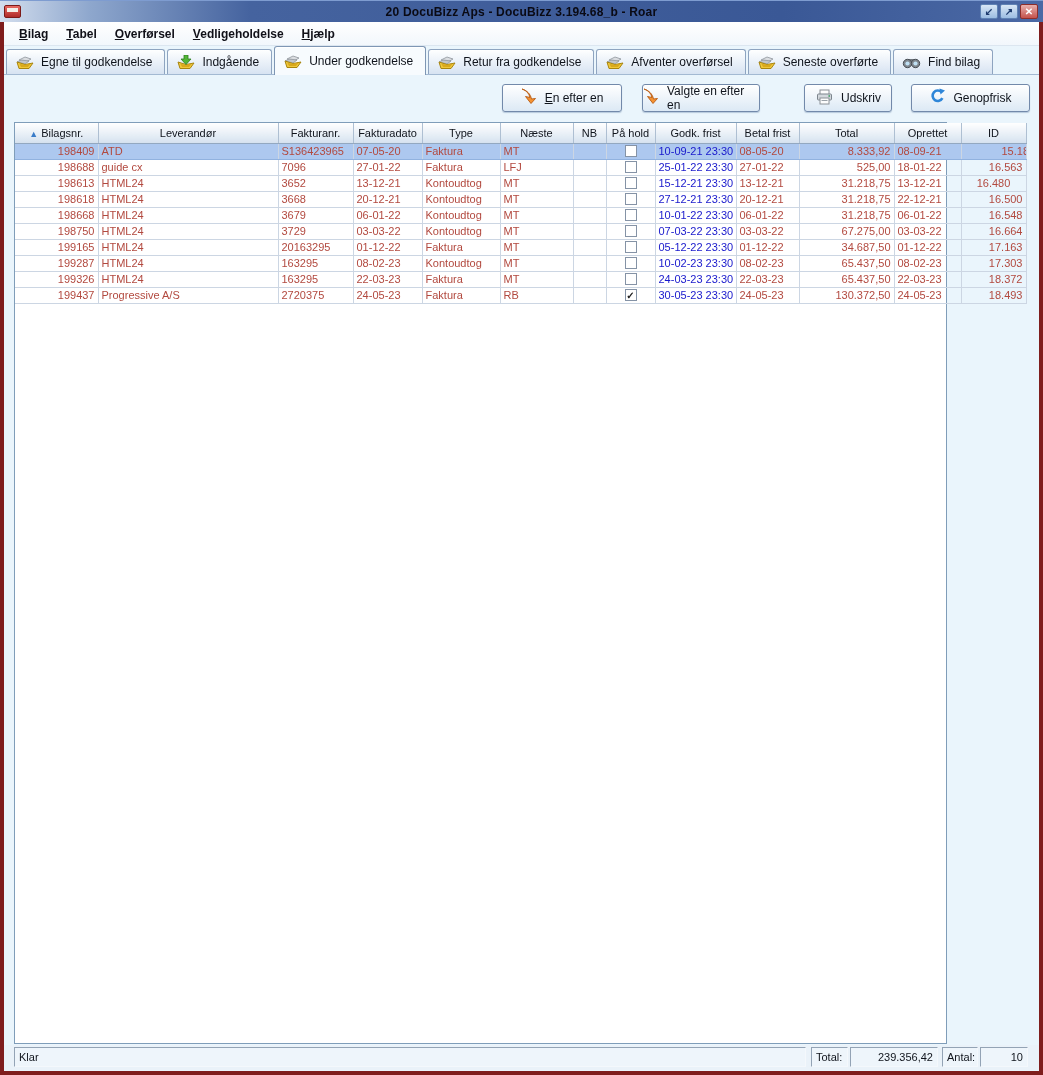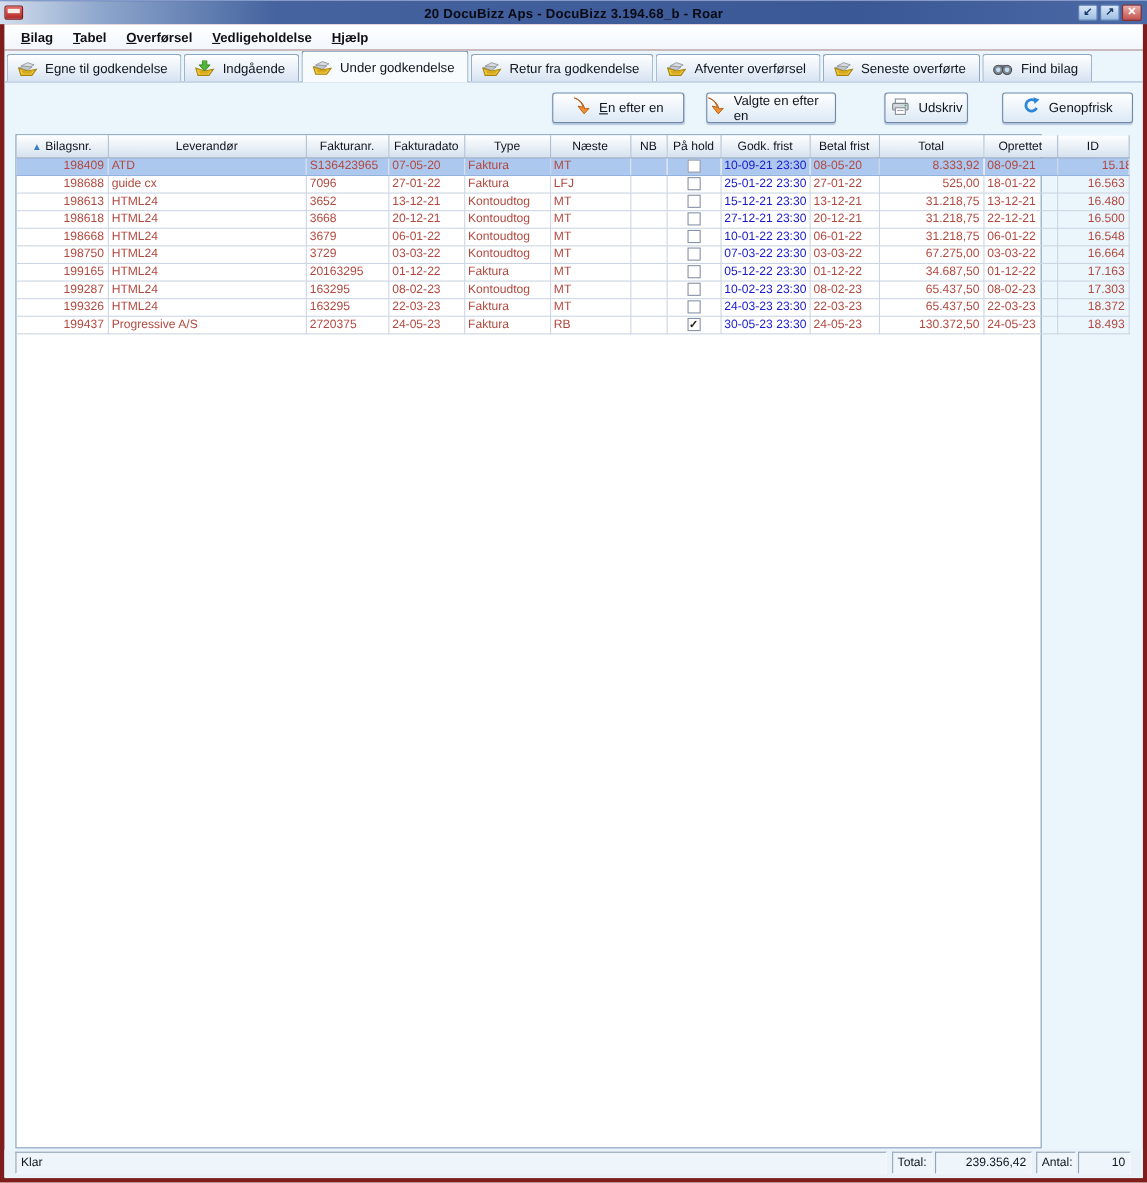--- a/index.html
+++ b/index.html
@@ -58,21 +58,21 @@
     background:#fff; border:1px solid #8595aa; }
   .action-btn {
     position:absolute; top:38px; height:28px; display:inline-flex; align-items:center; gap:7px;
     justify-content:center; background:linear-gradient(#ffffff,#dcе9f5); 
     background:linear-gradient(#ffffff,#dce9f5);
     border:1px solid #7289aa; border-radius:3px; font-size:12px; color:#10141c;
     box-shadow:0 1px 1px rgba(90,120,160,.35);
   }
   #btn-one { left:498px; width:120px; }
   #btn-selected { left:638px; width:118px; }
-  #btn-print { left:800px; width:76px; }
+  #btn-print { left:800px; width:88px; }
   #btn-refresh { left:907px; width:119px; }
   u { text-decoration:underline; }
   
   #grid-wrap {
     position:absolute; left:10px; top:76px; width:933px; height:922px;
     background:#fff; border:1px solid #7f9db9;
   }
   table { border-collapse:collapse; table-layout:fixed; width:1009px; font-size:11px; }
   th {
     height:20px; font-weight:normal; color:#10141c; text-align:center;
@@ -318,21 +318,21 @@
               <td style="text-align: left;">Kontoudtog</td>
               <td style="text-align: left;">MT</td>
               <td style="text-align: center;"></td>
               <td style="text-align: center;">
                 <div class="cb"></div>
               </td>
               <td class="blue" style="text-align: left;">15-12-21 23:30</td>
               <td style="text-align: left;">13-12-21</td>
               <td style="text-align: right;">31.218,75</td>
               <td style="text-align: left;">13-12-21</td>
-              <td style="text-align: right;">16.480</td>
+              <td style="text-align: center;">16.480</td>
             </tr>
             <tr>
               <td style="text-align: right;">198618</td>
               <td style="text-align: left;">HTML24</td>
               <td style="text-align: left;">3668</td>
               <td style="text-align: left;">20-12-21</td>
               <td style="text-align: left;">Kontoudtog</td>
               <td style="text-align: left;">MT</td>
               <td style="text-align: center;"></td>
               <td style="text-align: center;">

